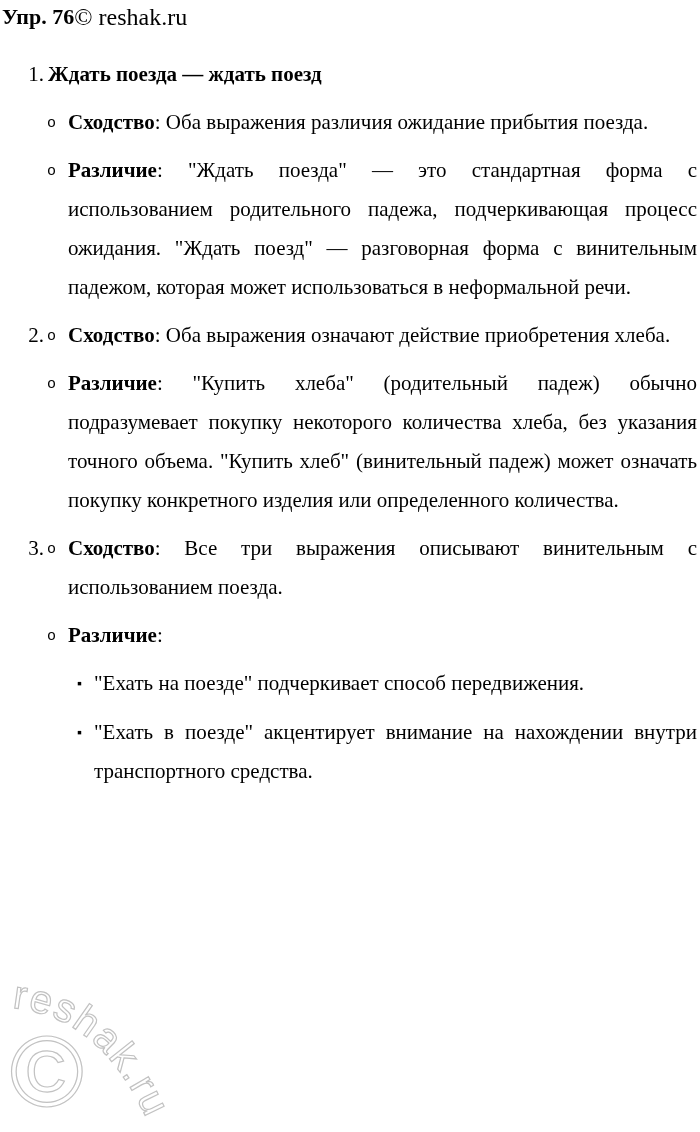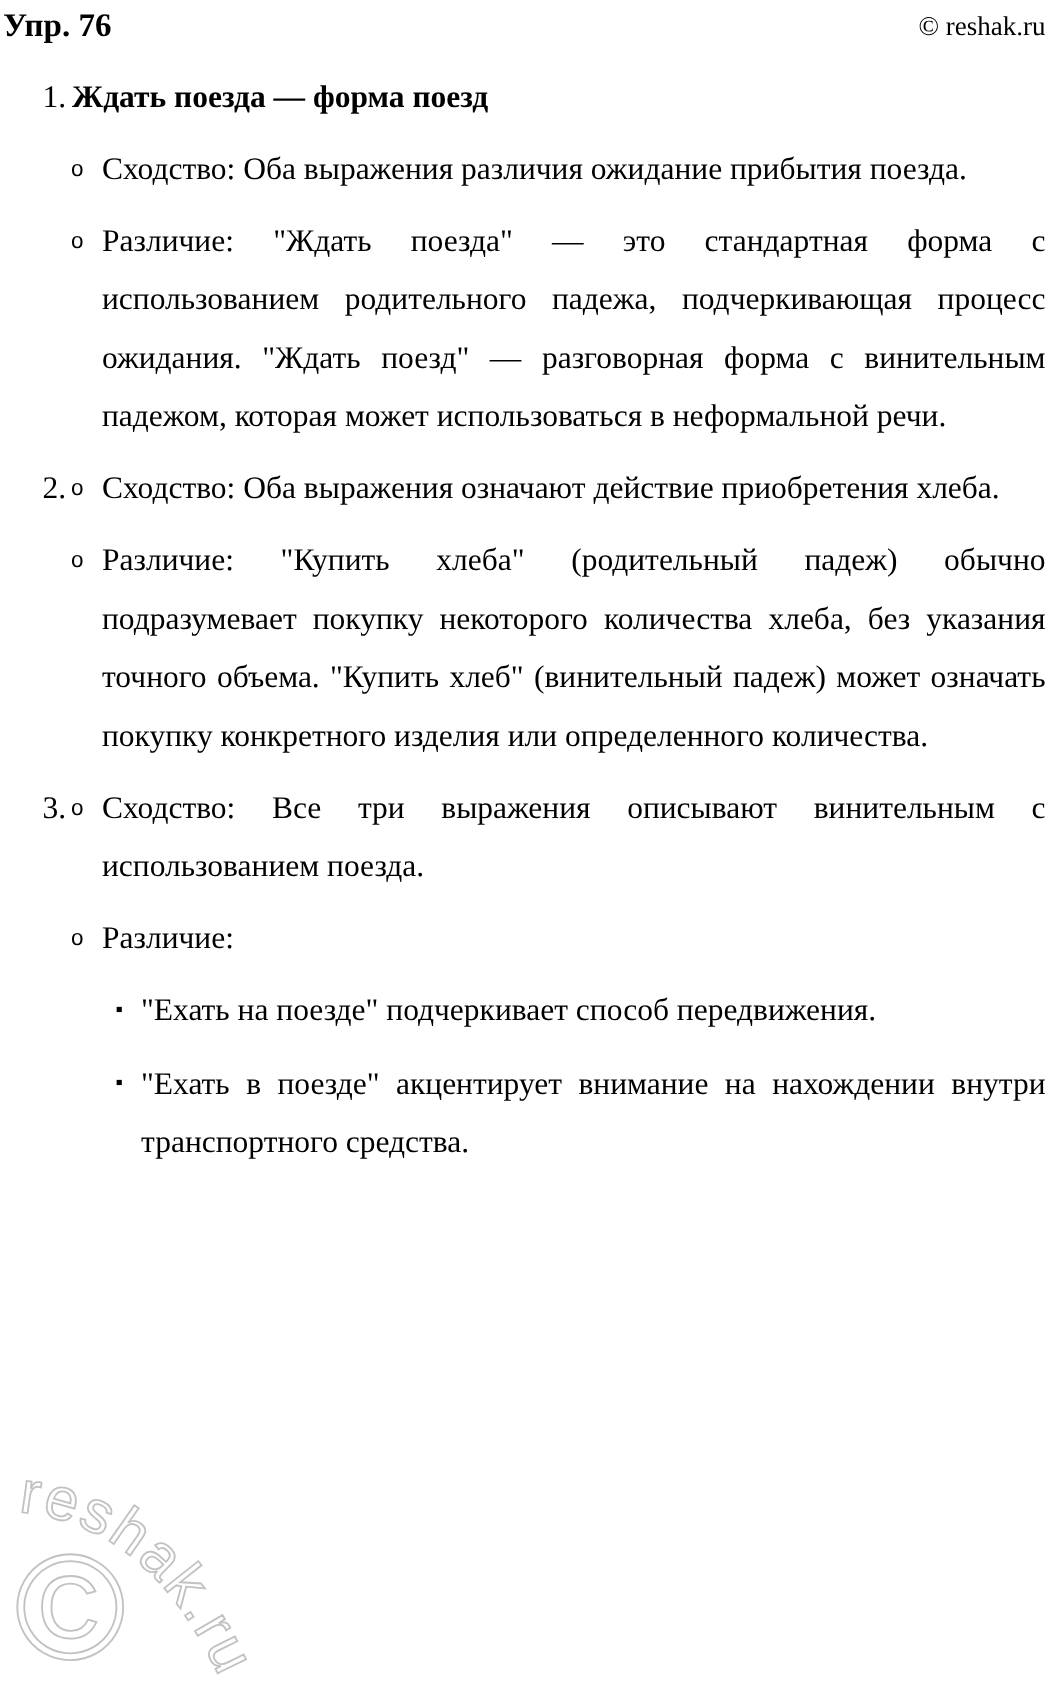--- a/index.html
+++ b/index.html
@@ -13,27 +13,26 @@
     font-size: 21px;
     line-height: 39px;
     position: relative;
     overflow: hidden;
     padding: 3px 3px 0 2px;
   }
   .content { position: relative; z-index: 1; }
 
   .doc-header {
     display: flex;
-    justify-content: space-between;
     align-items: flex-start;
     line-height: 28px;
-    margin-bottom: 14px;
+    margin-bottom: 24px;
   }
   .exercise-title { font-weight: bold; font-size: 22px; }
-  .copyright { font-size: 18px; }
+  .copyright { font-size: 24px; }
 
   .intro {
     margin: 0 0 10px 0;
     text-align: justify;
   }
 
   .item-title {
     position: relative;
     margin: 0 0 9px 46px;
     font-weight: bold;
@@ -52,21 +51,21 @@
     text-align: justify;
   }
   .point .bullet-o {
     position: absolute;
     left: -21px;
     top: 1px;
     font-family: "Liberation Mono", monospace;
     font-size: 15px;
     line-height: 39px;
   }
-  .point .label { font-weight: normal; }
+  .point .label { font-weight: bold; }
 
   .subpoint {
     position: relative;
     margin: 0 0 10px 92px;
     text-align: justify;
   }
   .subpoint .bullet-sq {
     position: absolute;
     left: -17px;
     top: 0;
@@ -109,21 +108,21 @@
 <div class="content">
 
   <div class="doc-header">
     <span class="exercise-title">Упр. 76</span>
     <span class="copyright">© reshak.ru</span>
   </div>
 
 
   <div class="item-title">
     <span class="num">1.</span>
-    <span>Ждать поезда — форма поезд</span>
+    <span>Ждать поезда — ждать поезд</span>
   </div>
   <div class="point">
     <span class="bullet-o">o</span>
     <span class="label">Сходство</span><span>: Оба выражения различия ожидание прибытия поезда.</span>
   </div>
   <div class="point">
     <span class="bullet-o">o</span>
     <span class="label">Различие</span><span>: "Ждать поезда" — это стандартная форма с использованием родительного падежа, подчеркивающая процесс ожидания. "Ждать поезд" — разговорная форма с винительным падежом, которая может использоваться в неформальной речи.</span>
   </div>
 

